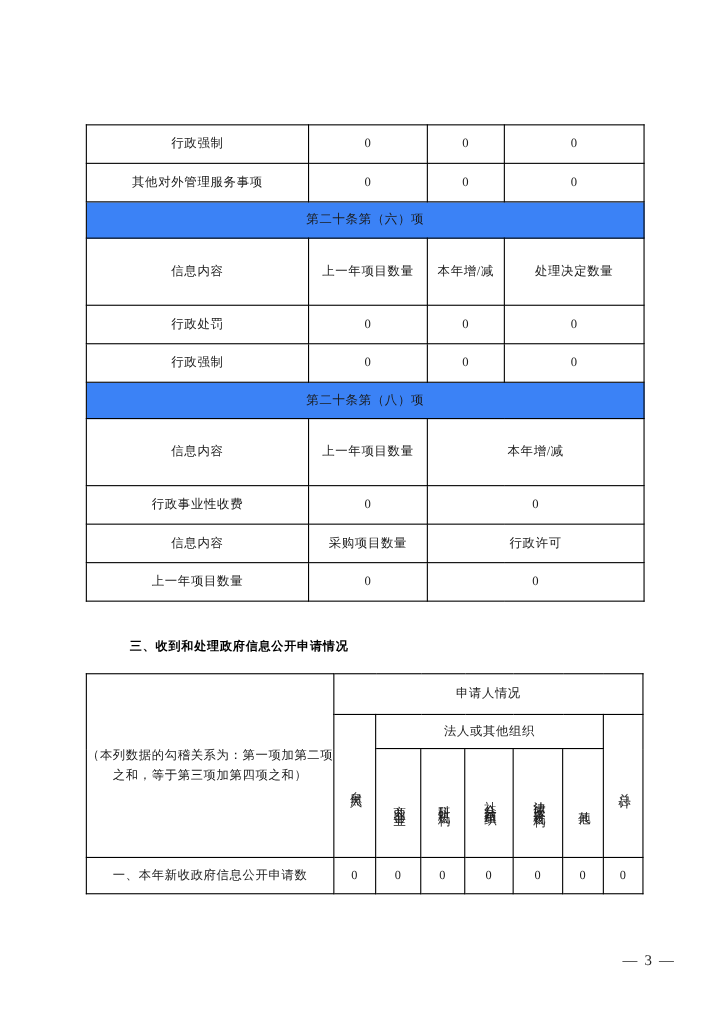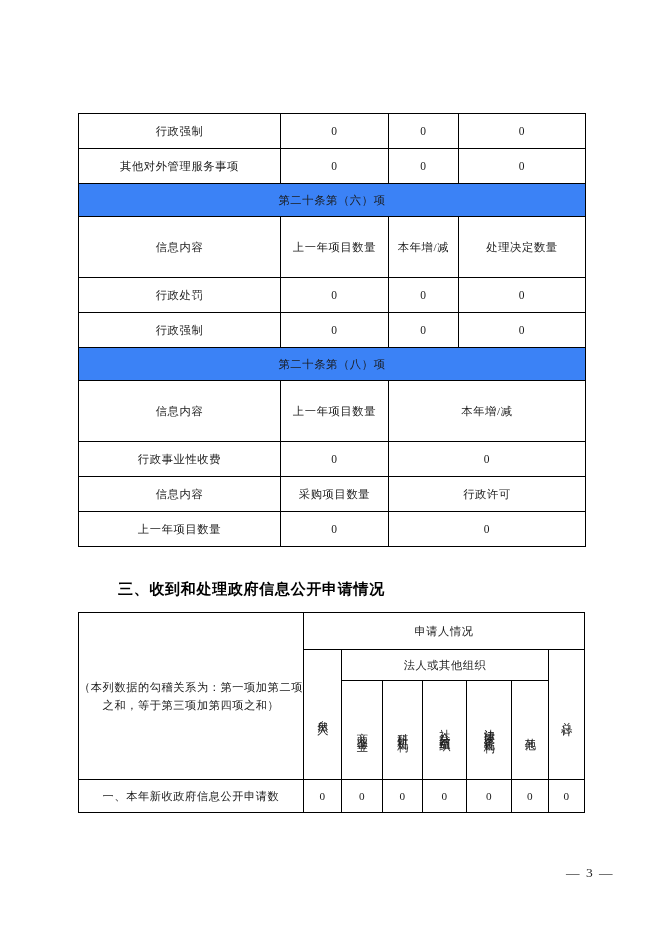--- a/index.html
+++ b/index.html
@@ -66,21 +66,21 @@
   #table-one td.tall { height: 60px; }
   #table-one td.section { height: 32px; }
 
   
   .heading {
     position: absolute;
     left: 118px;
     top: 580px;
     font-family: "Liberation Sans", "DejaVu Sans", sans-serif;
     font-weight: bold;
-    font-size: 15px;
+    font-size: 11px;
     letter-spacing: 0.7px;
     color: #000000;
     white-space: nowrap;
   }
 
   
   #table-two {
     position: absolute;
     left: 78px;
     top: 612px;

